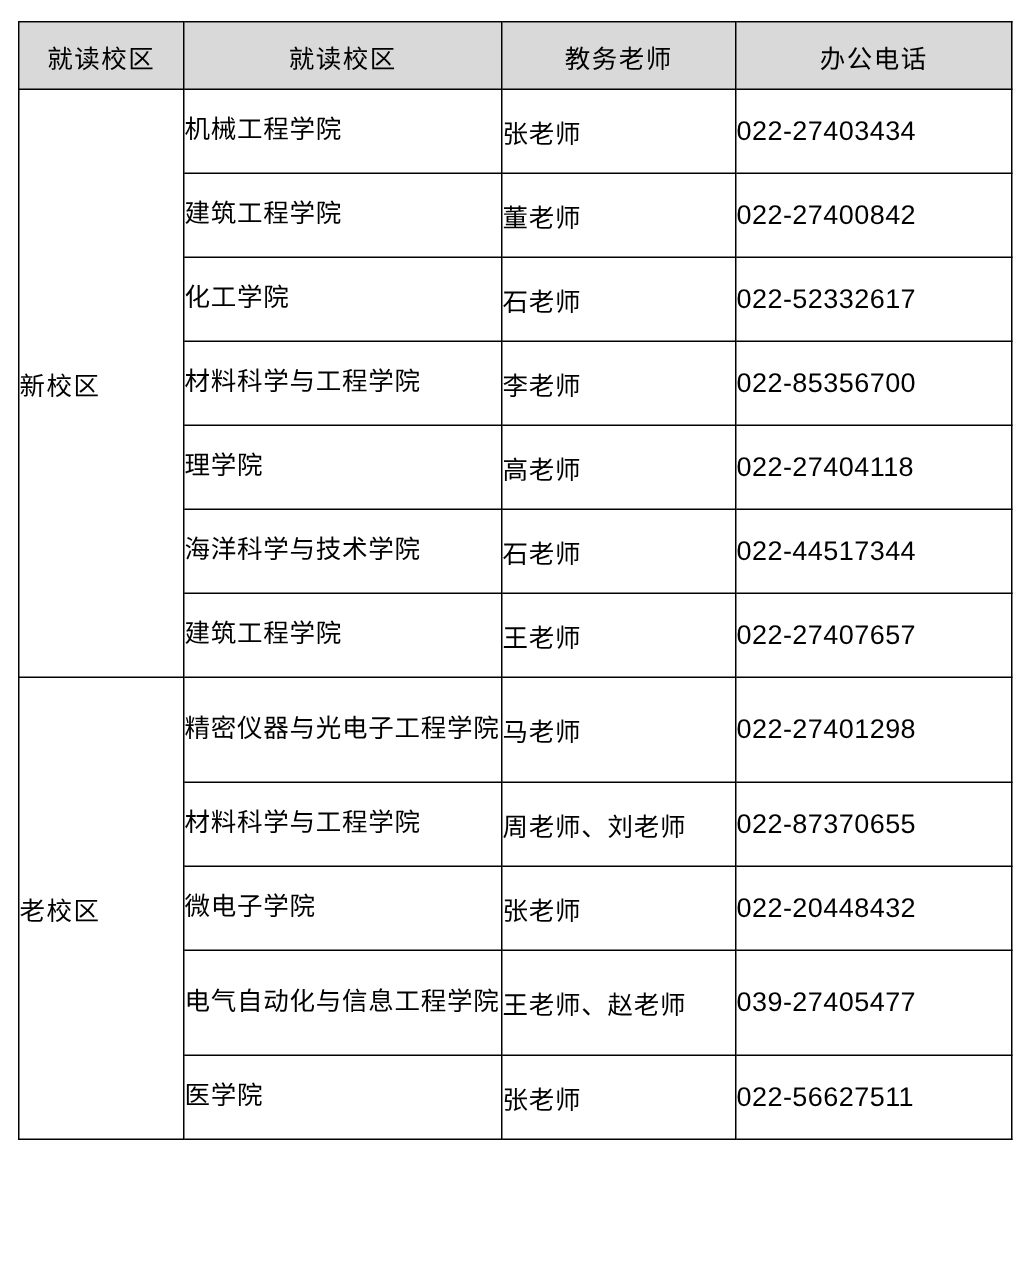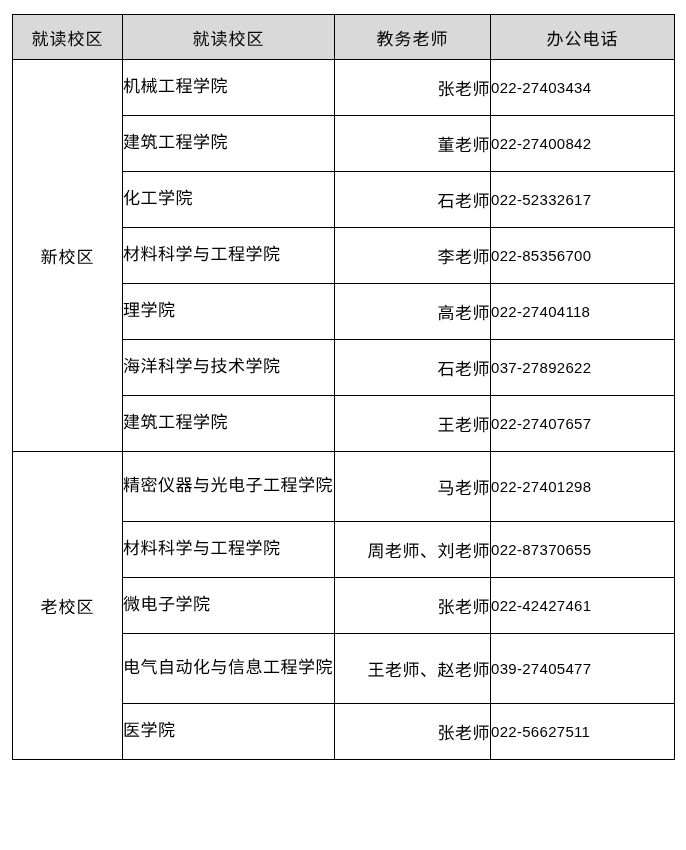--- a/index.html
+++ b/index.html
@@ -41,39 +41,38 @@
   }
   thead th {
     background: #d9d9d9;
     height: 44px;
     text-align: center;
     font-weight: normal;
     font-size: 17px;
     letter-spacing: 1px;
   }
   td.campus-cell {
-    text-align: center;
     font-size: 17px;
     letter-spacing: 1px;
   }
   td.college-cell {
     text-align: left;
     padding: 8px 10px 8px 14px;
     line-height: 1.45;
     letter-spacing: 0.5px;
     margin-top: 34px;
   }
   td.teacher-cell {
-    text-align: right;
+    text-align: left;
     letter-spacing: 0.5px;
   }
   td.phone-cell {
     text-align: left;
     padding-left: 14px;
-    font-size: 15px;
+    font-size: 18px;
     letter-spacing: 0.3px;
   }
   tbody tr { height: 56px; }
   tbody tr.tall { height: 70px; }
 </style>
 </head>
 <body>
 
 <div class="page">
   <table class="contact-table">
@@ -114,42 +113,42 @@
           <td class="phone-cell">022-85356700</td>
         </tr>
         <tr>
           <td class="college-cell">理学院</td>
           <td class="teacher-cell">高老师</td>
           <td class="phone-cell">022-27404118</td>
         </tr>
         <tr>
           <td class="college-cell">海洋科学与技术学院</td>
           <td class="teacher-cell">石老师</td>
-          <td class="phone-cell">037-27892622</td>
+          <td class="phone-cell">022-44517344</td>
         </tr>
         <tr>
           <td class="college-cell">建筑工程学院</td>
           <td class="teacher-cell">王老师</td>
           <td class="phone-cell">022-27407657</td>
         </tr>
         <tr class="tall">
           <td class="campus-cell" rowspan="5">老校区</td>
           <td class="college-cell">精密仪器与光电子工程学院</td>
           <td class="teacher-cell">马老师</td>
           <td class="phone-cell">022-27401298</td>
         </tr>
         <tr>
           <td class="college-cell">材料科学与工程学院</td>
           <td class="teacher-cell">周老师、刘老师</td>
           <td class="phone-cell">022-87370655</td>
         </tr>
         <tr>
           <td class="college-cell">微电子学院</td>
           <td class="teacher-cell">张老师</td>
-          <td class="phone-cell">022-42427461</td>
+          <td class="phone-cell">022-20448432</td>
         </tr>
         <tr class="tall">
           <td class="college-cell">电气自动化与信息工程学院</td>
           <td class="teacher-cell">王老师、赵老师</td>
           <td class="phone-cell">039-27405477</td>
         </tr>
         <tr>
           <td class="college-cell">医学院</td>
           <td class="teacher-cell">张老师</td>
           <td class="phone-cell">022-56627511</td>

